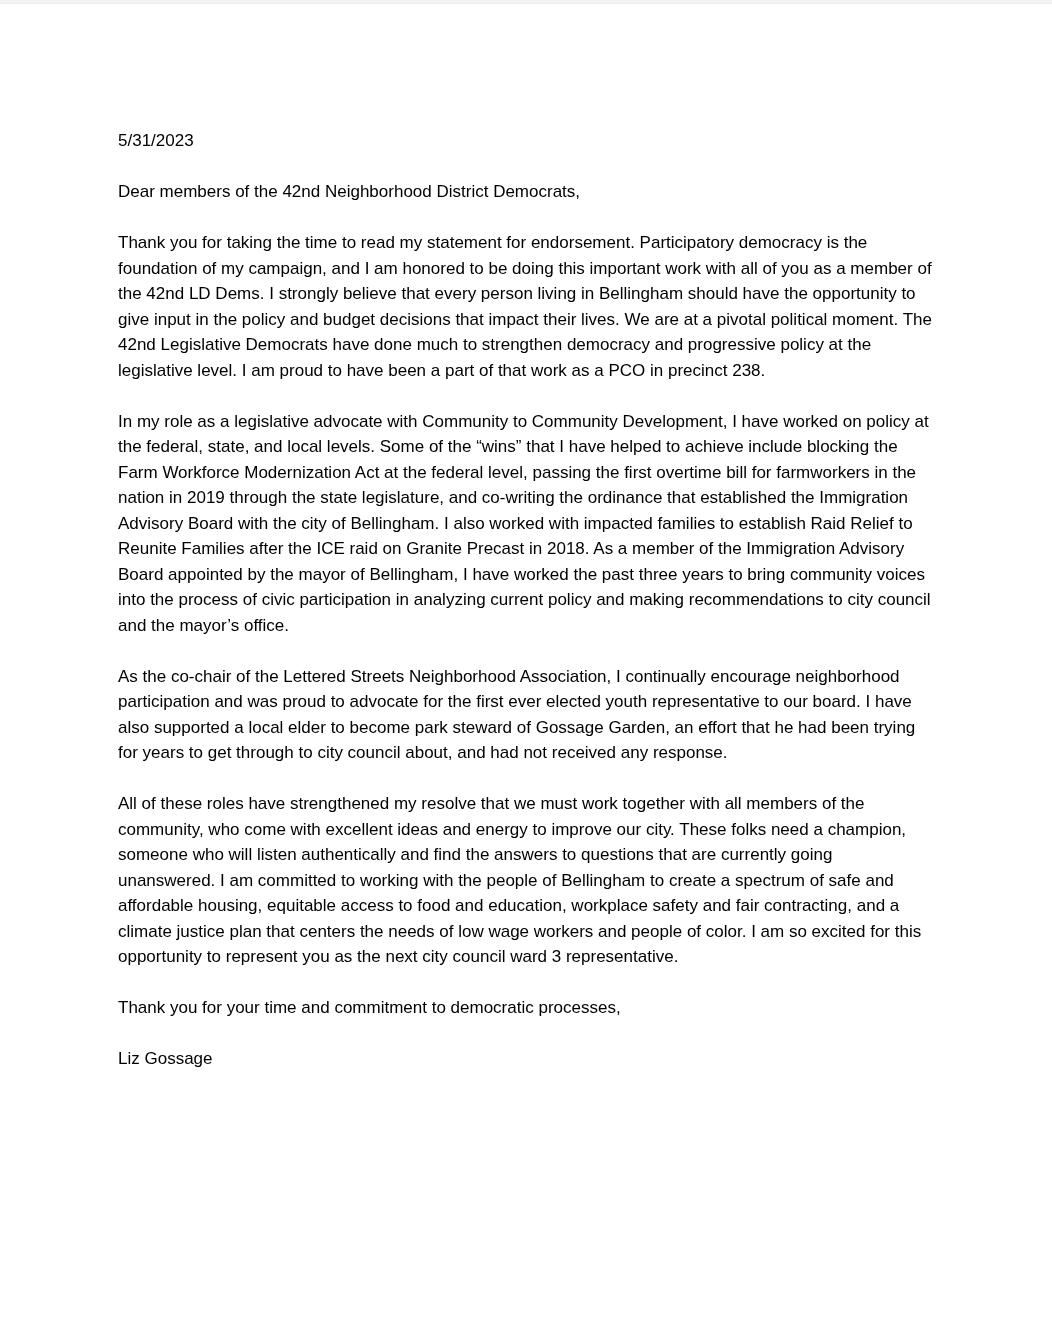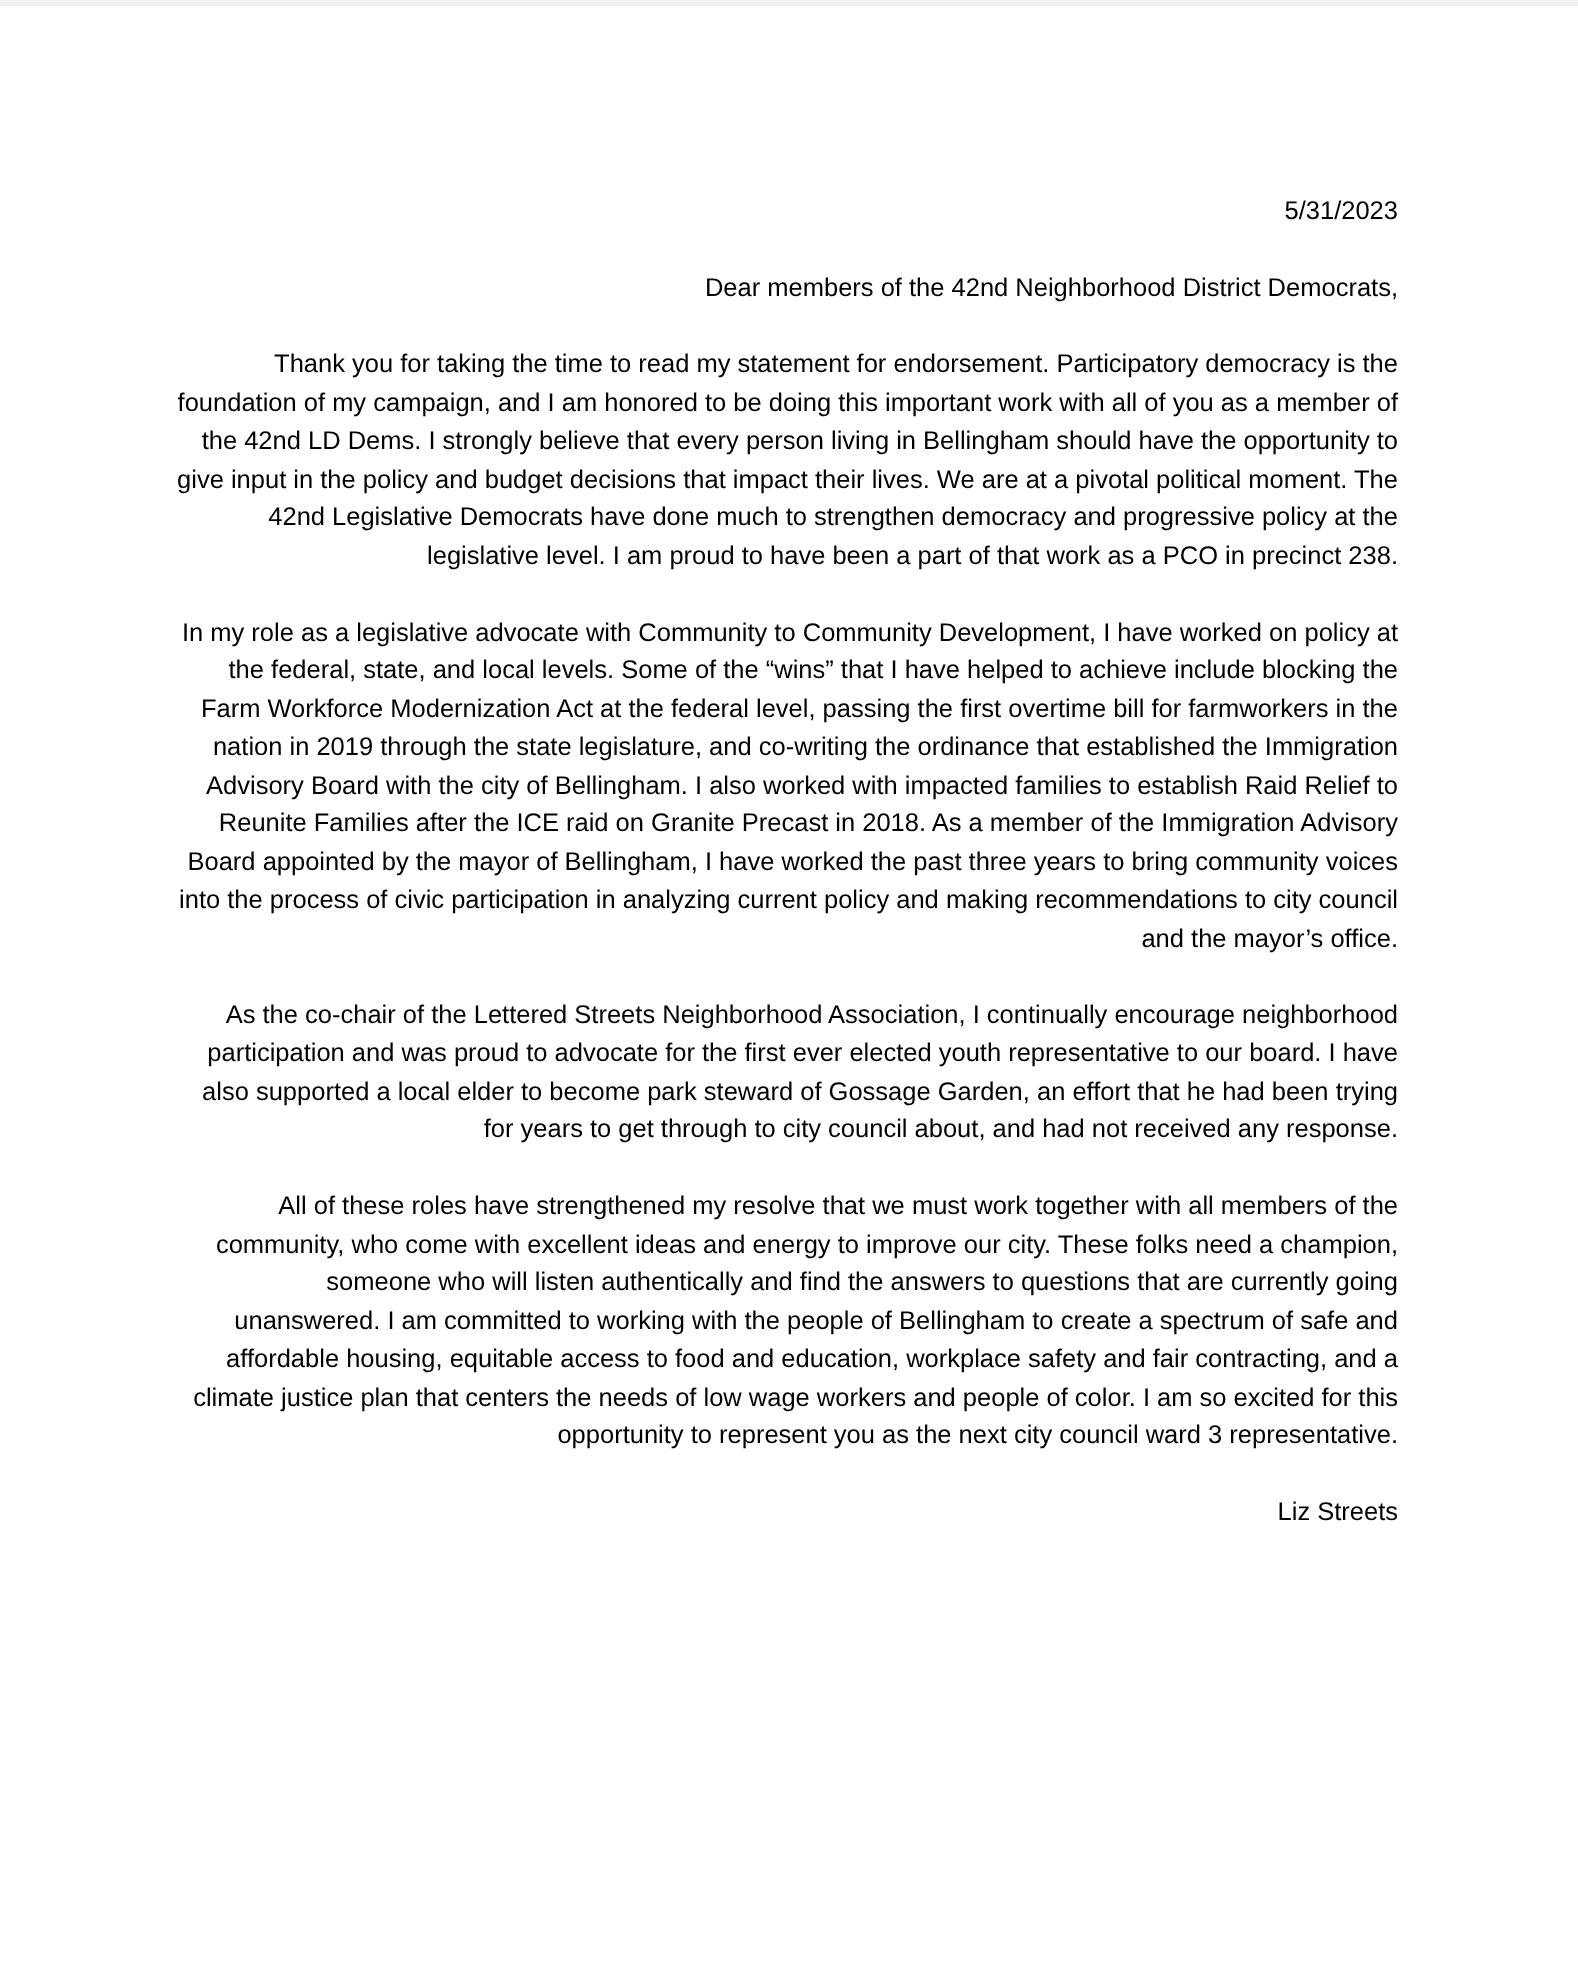--- a/index.html
+++ b/index.html
@@ -16,21 +16,20 @@
   }
   .page-top-edge {
     height: 3px;
     background: #f2f2f2;
     border-bottom: 1px solid #ececec;
   }
   .page {
     box-sizing: border-box;
     width: 1052px;
     padding: 124px 118px 80px 118px;
-    text-align: right;
   }
   .letter-body {
     width: 814px;
     font-size: 17px;
     line-height: 25.5px;
     color: #000000;
   }
   .letter-body p {
     margin: 0 0 25.5px 0;
     padding: 0;
@@ -46,15 +45,16 @@
 <div class="page-top-edge"></div>
 
 <div class="page">
   <div class="letter-body">
     <p>5/31/2023</p>
     <p>Dear members of the 42nd Neighborhood District Democrats,</p>
     <p>Thank you for taking the time to read my statement for endorsement. Participatory democracy is the foundation of my campaign, and I am honored to be doing this important work with all of you as a member of the 42nd LD Dems. I strongly believe that every person living in Bellingham should have the opportunity to give input in the policy and budget decisions that impact their lives. We are at a pivotal political moment. The 42nd Legislative Democrats have done much to strengthen democracy and progressive policy at the legislative level. I am proud to have been a part of that work as a PCO in precinct 238.</p>
     <p>In my role as a legislative advocate with Community to Community Development, I have worked on policy at the federal, state, and local levels. Some of the “wins” that I have helped to achieve include blocking the Farm Workforce Modernization Act at the federal level, passing the first overtime bill for farmworkers in the nation in 2019 through the state legislature, and co-writing the ordinance that established the Immigration Advisory Board with the city of Bellingham. I also worked with impacted families to establish Raid Relief to Reunite Families after the ICE raid on Granite Precast in 2018. As a member of the Immigration Advisory Board appointed by the mayor of Bellingham, I have worked the past three years to bring community voices into the process of civic participation in analyzing current policy and making recommendations to city council and the mayor’s office.</p>
     <p>As the co-chair of the Lettered Streets Neighborhood Association, I continually encourage neighborhood participation and was proud to advocate for the first ever elected youth representative to our board. I have also supported a local elder to become park steward of Gossage Garden, an effort that he had been trying for years to get through to city council about, and had not received any response.</p>
     <p>All of these roles have strengthened my resolve that we must work together with all members of the community, who come with excellent ideas and energy to improve our city. These folks need a champion, someone who will listen authentically and find the answers to questions that are currently going unanswered. I am committed to working with the people of Bellingham to create a spectrum of safe and affordable housing, equitable access to food and education, workplace safety and fair contracting, and a climate justice plan that centers the needs of low wage workers and people of color. I am so excited for this opportunity to represent you as the next city council ward 3 representative.</p>
-    <p>Liz Streets</p>
+    <p>Thank you for your time and commitment to democratic processes,</p>
+    <p>Liz Gossage</p>
   </div>
 </div>
 
 </body></html>

